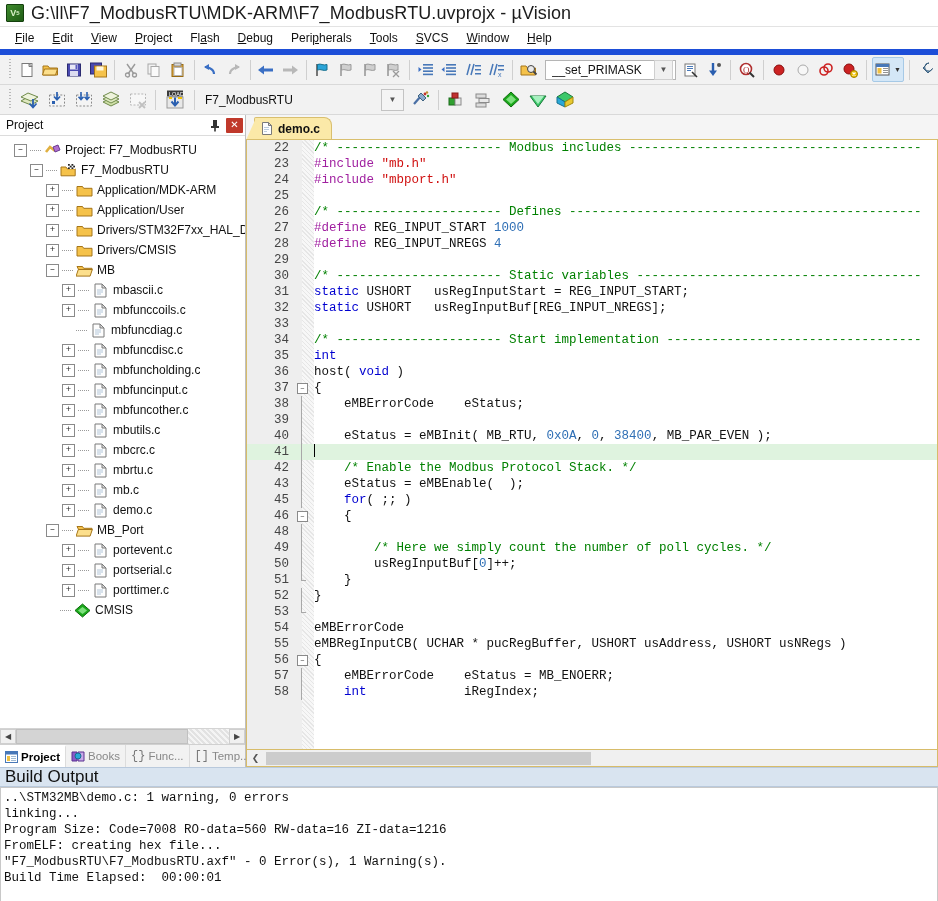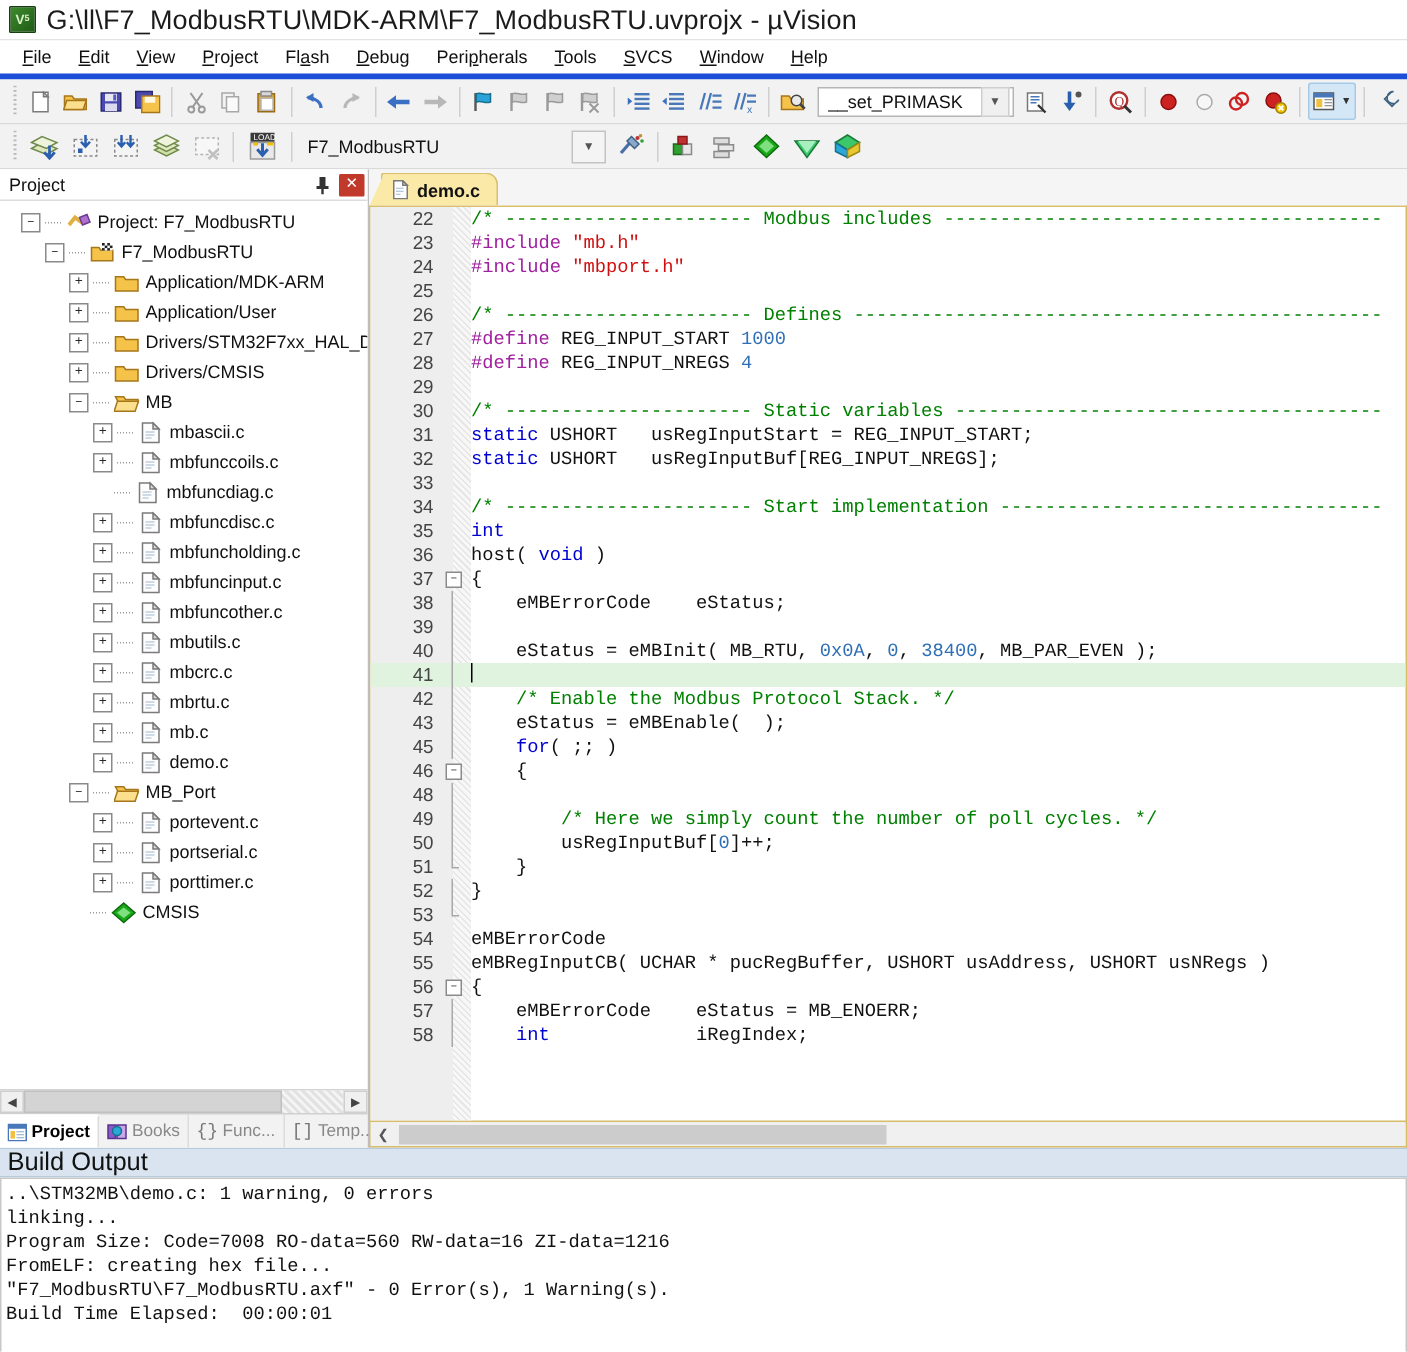--- a/index.html
+++ b/index.html
@@ -22,21 +22,21 @@
     background:linear-gradient(135deg,#3f8a2d,#1f5c16);
     border:1px solid #14400e;border-radius:1px;
     color:#d8f0c8;font-size:9px;font-weight:bold;
     display:flex;align-items:center;justify-content:center;line-height:1;
   }
   .title-text{font-size:18px;color:#1b1b1b;letter-spacing:0.1px;}
 
   
   .menubar{
     height:22px;background:#ffffff;display:flex;align-items:center;
-    padding-left:6px;border-bottom:4px solid #1d4ed8;
+    padding-left:6px;border-bottom:6px solid #1d4ed8;
   }
   .menu-item{
     padding:2px 9px;font-size:12px;color:#111;cursor:default;white-space:nowrap;
   }
   .menu-item u{text-decoration:underline;}
 
   
   .toolbar{
     height:29px;background:#f2f2f2;display:flex;align-items:center;
     border-bottom:1px solid #d9d9d9;padding-left:6px;
@@ -146,21 +146,21 @@
   }
   .gutter-bg{position:absolute;left:0;top:0;bottom:0;width:55px;background:#eeeeee;}
   .fold-bg{position:absolute;left:55px;top:0;bottom:0;width:12px;
     background:#f4f4f4;
     background-image:repeating-linear-gradient(45deg,#e6e6e6 0 1px,#f7f7f7 1px 3px);}
   .codelines{position:relative;font-family:"Liberation Mono","DejaVu Sans Mono",monospace;font-size:12.5px;}
   .cl{height:16px;line-height:16px;display:flex;white-space:pre;}
   .cl.cur{background:#dff3df;}
   .ln{
     width:42px;text-align:right;padding-right:5px;color:#444;flex:0 0 auto;
-    font-family:Liberation Sans, sans-serif;
+    font-family:Liberation Mono, monospace;
   }
   .fold{width:20px;flex:0 0 auto;position:relative;}
   .foldbox{
     position:absolute;left:3px;top:3px;width:9px;height:9px;border:1px solid #8a8a8a;
     background:#fff;font-size:8px;line-height:7px;text-align:center;color:#333;
   }
   .foldline{position:absolute;left:7px;top:0;bottom:0;width:1px;background:#a8a8a8;}
   .foldend{position:absolute;left:7px;top:0;height:8px;width:1px;background:#a8a8a8;}
   .foldend:after{content:"";position:absolute;left:0;top:8px;width:5px;height:1px;background:#a8a8a8;}
   .src{flex:1;color:#111;}

